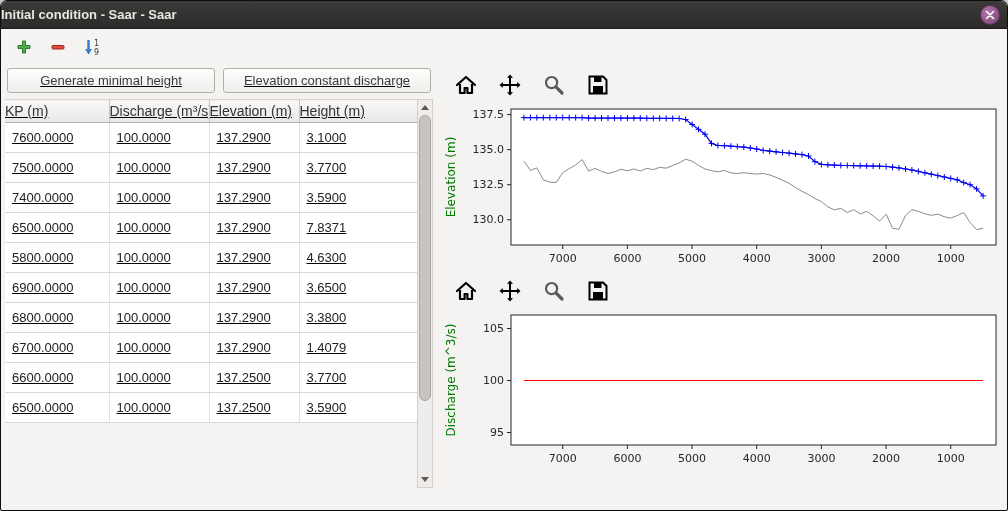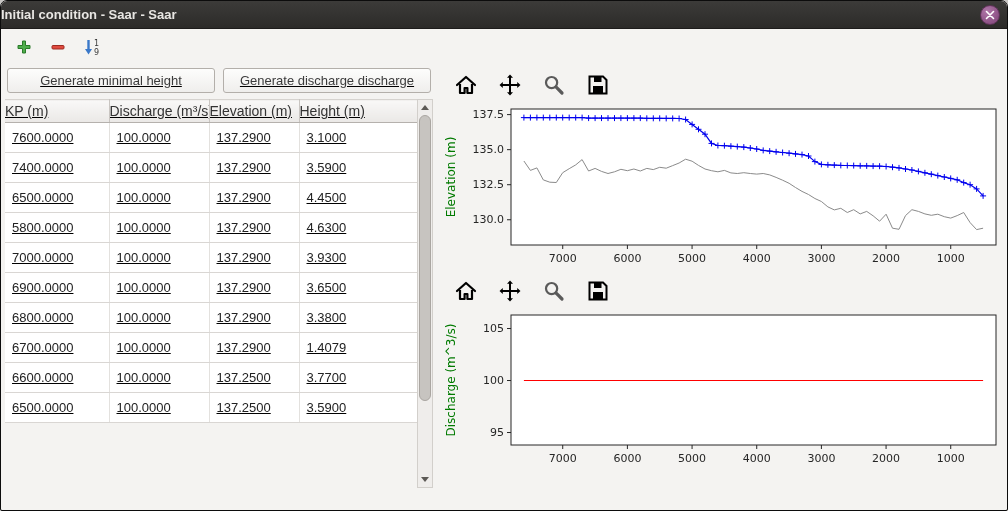--- a/index.html
+++ b/index.html
@@ -90,21 +90,21 @@
         <text x="11" y="17" font-size="8" fill="#3a3a3a" font-family="&quot;DejaVu Sans&quot;,sans-serif">9</text>
       </svg>
     </button>
   </div>
 
   <div class="main">
 
     <div class="left-panel">
       <div class="gen-row">
         <button class="gen-btn">Generate minimal height</button>
-        <button class="gen-btn">Generate discharge discharge</button>
+        <button class="gen-btn">Elevation constant discharge</button>
       </div>
 
       <div class="table-wrap">
         <table>
           <colgroup>
               <col style="width:104px">
               <col style="width:100px">
               <col style="width:90px">
               <col style="width:120px">
             </colgroup>
@@ -117,42 +117,42 @@
               </tr>
             </thead>
           <tbody>
               <tr>
                 <td>7600.0000</td>
                 <td>100.0000</td>
                 <td>137.2900</td>
                 <td>3.1000</td>
               </tr>
               <tr>
+                <td>7500.0000</td>
+                <td>100.0000</td>
+                <td>137.2900</td>
+                <td>3.7700</td>
+              </tr>
+              <tr>
                 <td>7400.0000</td>
                 <td>100.0000</td>
                 <td>137.2900</td>
                 <td>3.5900</td>
               </tr>
               <tr>
                 <td>6500.0000</td>
                 <td>100.0000</td>
                 <td>137.2900</td>
-                <td>4.4500</td>
+                <td>7.8371</td>
               </tr>
               <tr>
                 <td>5800.0000</td>
                 <td>100.0000</td>
                 <td>137.2900</td>
                 <td>4.6300</td>
-              </tr>
-              <tr>
-                <td>7000.0000</td>
-                <td>100.0000</td>
-                <td>137.2900</td>
-                <td>3.9300</td>
               </tr>
               <tr>
                 <td>6900.0000</td>
                 <td>100.0000</td>
                 <td>137.2900</td>
                 <td>3.6500</td>
               </tr>
               <tr>
                 <td>6800.0000</td>
                 <td>100.0000</td>

